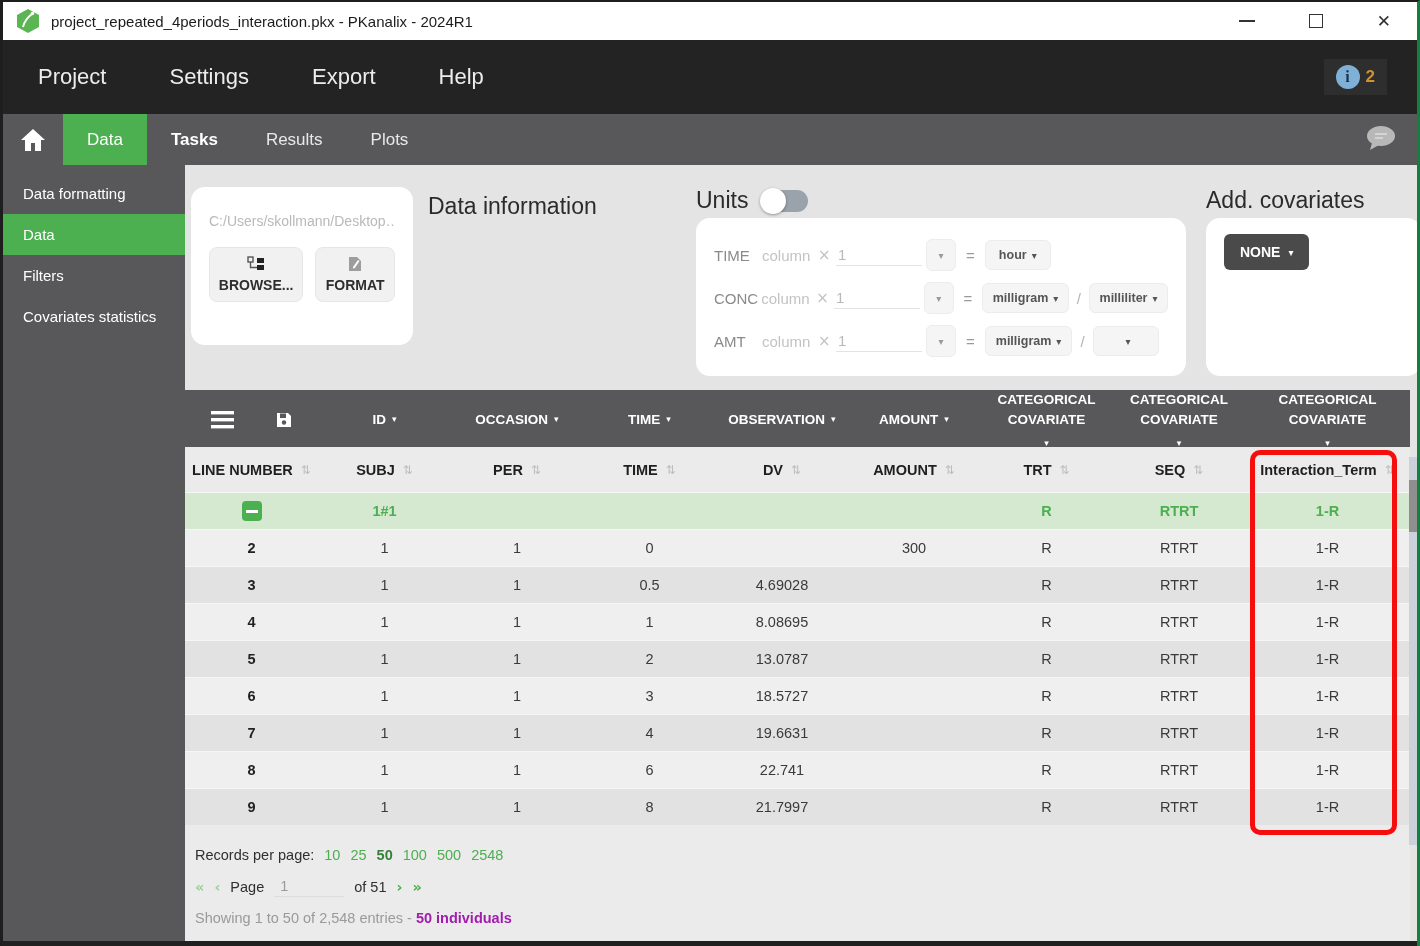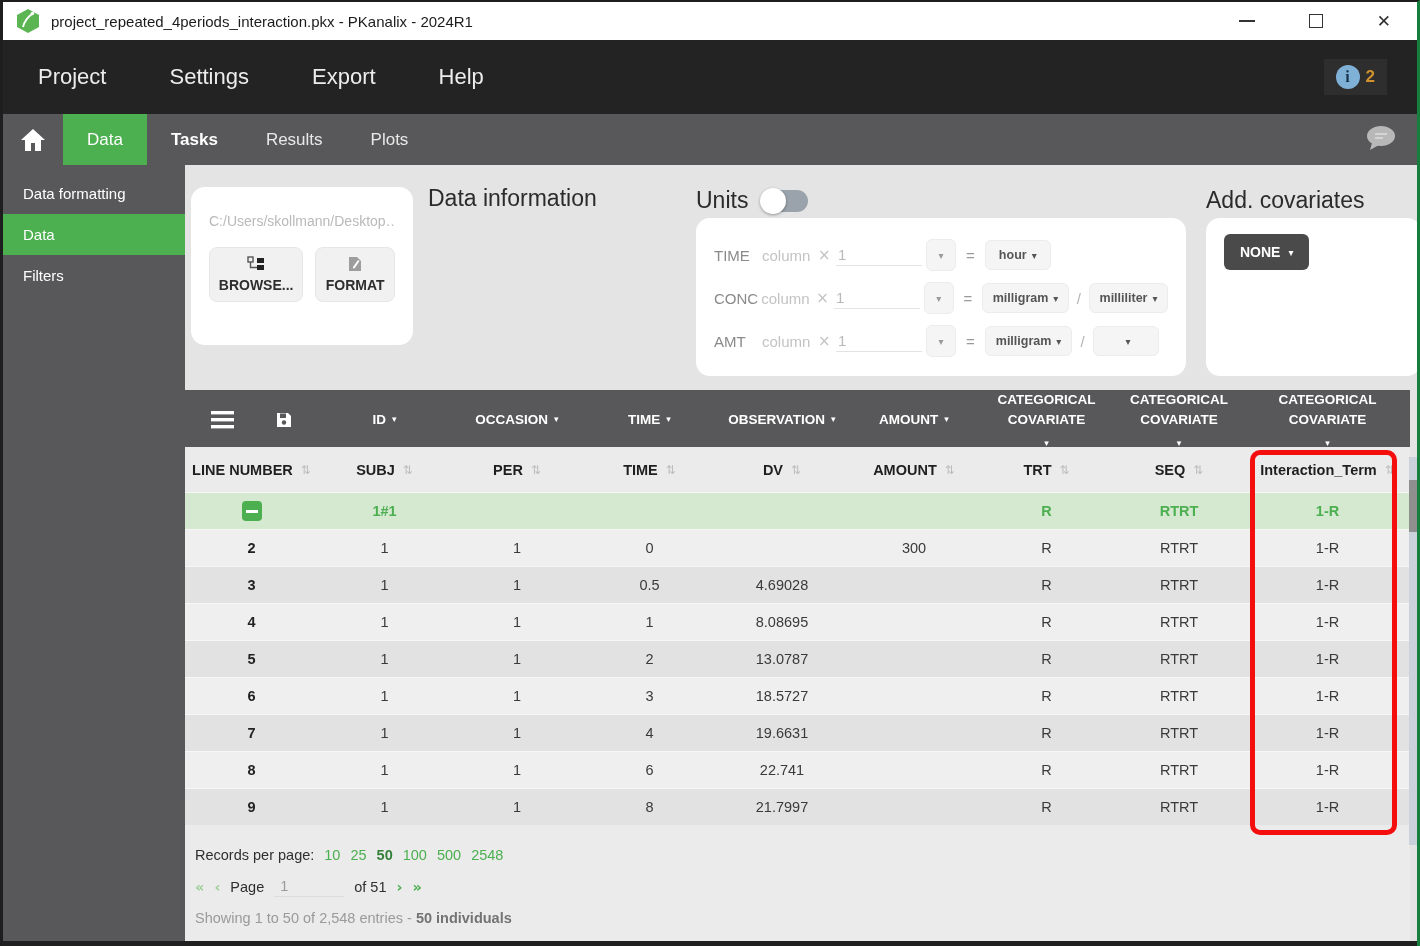--- a/index.html
+++ b/index.html
@@ -37,21 +37,21 @@
   .app-body { display:flex; height:853px; }
   .sidebar { width:182px; background:#58585a; padding-top:8px; flex:none; }
   .side-item { color:#fff; font-size:15px; font-weight:normal; padding:12px 0 12px 20px; cursor:default; }
   .side-item.active { background:#4caf50; }
   .main { position:relative; flex:1; background:#e4e4e4; overflow:hidden; }
   
   .panel-group { position:absolute; }
   .panel-heading { font-size:23px; color:#2b2b2b; margin-bottom:4px; display:flex; align-items:center; gap:14px; }
   .card { background:#fff; border-radius:14px; height:158px; padding:16px 18px; }
   .pg-datafile { left:6px;  top:22px; width:222px; }
-  .pg-datainfo { left:243px; top:20px; width:245px; }
+  .pg-datainfo { left:243px; top:28px; width:245px; }
   .pg-units    { left:511px; top:22px; width:490px; }
   .pg-cov      { left:1021px; top:22px; width:215px; }
   .path-text { font-size:14px; color:#b9b9b9; margin-top:10px; white-space:nowrap; overflow:hidden; }
   .btn-row { display:flex; gap:12px; margin-top:18px; }
   .soft-btn { background:#f1f1f1; border:1px solid #e6e6e6; border-radius:8px; min-width:68px;
               padding:8px 12px; display:flex; flex-direction:column; align-items:center; gap:5px;
               font-size:14px; font-weight:bold; color:#2e2e2e; cursor:pointer; }
   .radio-row { display:flex; align-items:center; gap:26px; margin-top:14px; }
   .radio { display:flex; align-items:center; gap:12px; font-size:17px; color:#9a9a9a; }
   .radio-circle { width:20px; height:20px; border-radius:50%; border:2px solid #e0e0e0; background:#fff; }
@@ -104,21 +104,21 @@
   .rpp { color:#2f2f2f; display:flex; gap:10px; align-items:center; }
   .rpp .opt { color:#4caf50; cursor:pointer; }
   .rpp .opt.sel { font-weight:bold; color:#35813a; }
   .pager { margin-top:13px; display:flex; align-items:center; gap:10px; color:#2f2f2f; }
   .pg-nav { font-weight:bold; font-family:"DejaVu Sans",sans-serif; cursor:pointer; }
   .pg-nav.pale { color:#9ccf97; }
   .pg-nav.vivid { color:#4caf50; }
   .page-input { width:70px; border:none; border-bottom:1px solid #ddd; background:transparent;
                 color:#9a9a9a; font-size:14.5px; padding:2px 6px; }
   .showing { margin-top:13px; color:#9a9a9a; }
-  .showing b { color:#737373; }
+  .showing b { color:#a21caf; }
   
   .red-box { position:absolute; left:1065px; top:285px; width:147px; height:385px;
              border:5px solid #f40e0e; border-radius:10px; pointer-events:none; }
   .vscroll { position:absolute; left:1224px; top:292px; width:13px; height:388px; background:#ccd2dc; }
   .vscroll .thumb { position:absolute; left:0; top:23px; width:13px; height:52px; background:#8f8f8f; }
   .bottom-edge { position:absolute; left:0; bottom:0; width:100%; height:5px; background:#202020; }
 </style>
 </head>
 <body>
 
@@ -171,20 +171,21 @@
         <rect x="10" y="13" width="8" height="2" fill="#fff"></rect>
       </svg>
     </div>
   </div>
 
   <div class="app-body">
     <div class="sidebar" id="sidebar">
         <div class="side-item">Data formatting</div>
         <div class="side-item active">Data</div>
         <div class="side-item">Filters</div>
+        <div class="side-item">Covariates statistics</div>
       </div>
 
     <div class="main">
 
       <div class="panel-group pg-datafile">
         <div class="card">
           <div class="path-text">C:/Users/skollmann/Desktop…</div>
           <div class="btn-row">
             <div class="soft-btn">
               <svg width="18" height="16" viewBox="0 0 18 16">

